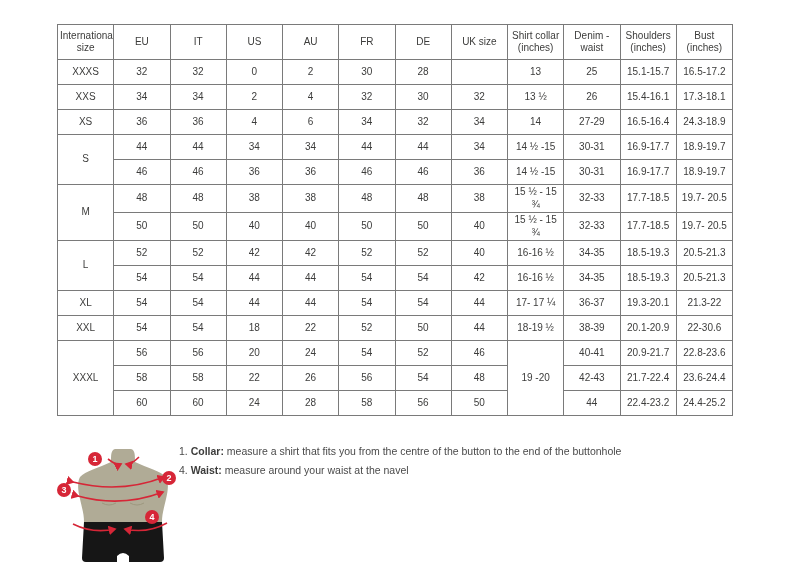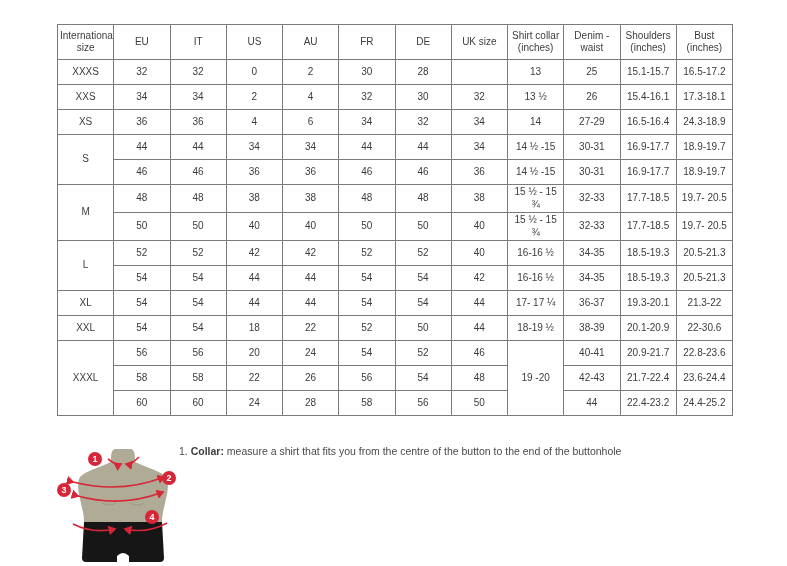--- a/index.html
+++ b/index.html
@@ -291,15 +291,19 @@
     <div class="badge badge-2">2</div>
     <div class="badge badge-3">3</div>
     <div class="badge badge-4">4</div>
   </div>
 
   <ul class="steps">
     <li>
       <span>1.</span>
       <span class="term">Collar:</span><span> measure a shirt that fits you from the centre of the button to the end of the buttonhole</span>
     </li>
+    <li>
+      <span>4.</span>
+      <span class="term">Waist:</span><span> measure around your waist at the navel</span>
+    </li>
   </ul>
 
 </div>
 
 </body></html>

